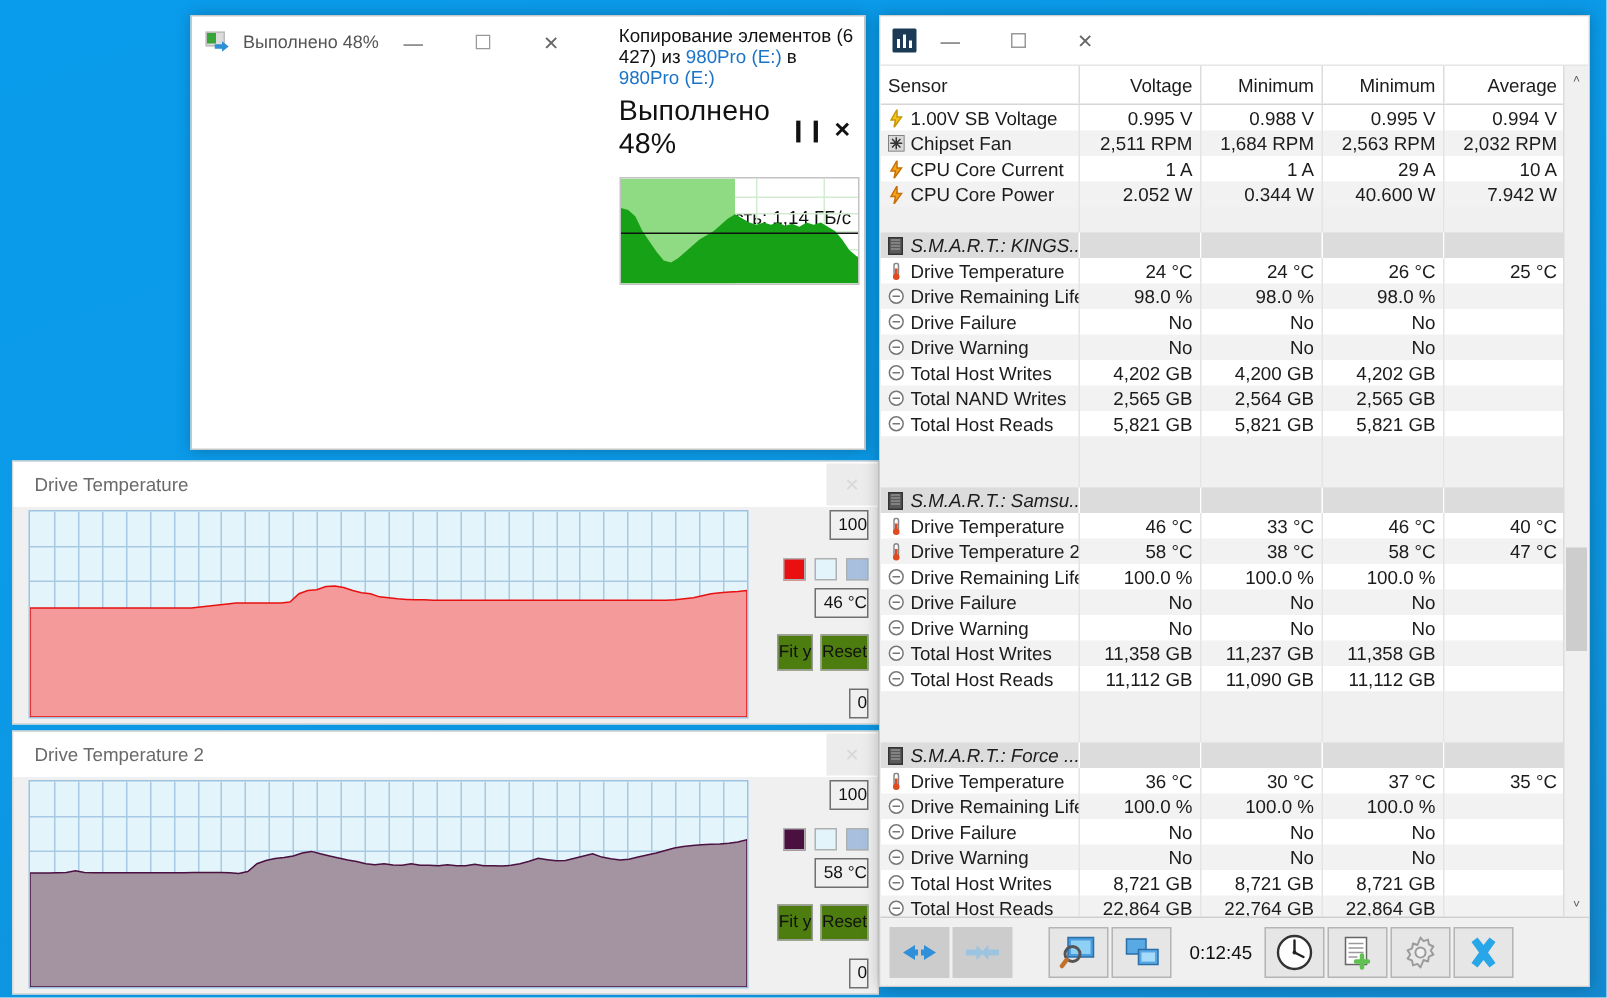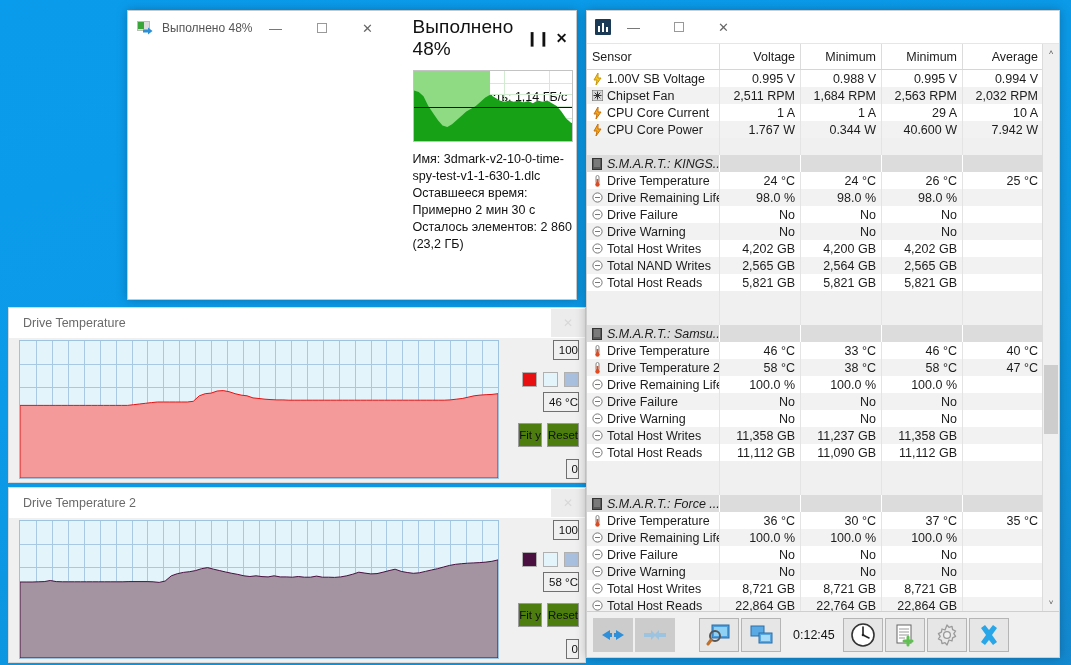--- a/index.html
+++ b/index.html
@@ -137,20 +137,23 @@
     <div class="cd-wbtn">—</div>
     <div class="cd-wbtn">
       <svg width="10" height="10" viewBox="0 0 10 10">
           <rect x="0.5" y="0.5" width="9" height="9" fill="none" stroke="#999"></rect>
         </svg>
     </div>
     <div class="cd-wbtn">✕</div>
   </div>
 
   <div class="cd-body">
+    <div class="cd-line1">
+      <span>Копирование элементов (6 427) из </span><a href="#">980Pro (E:)</a><span> в </span><a href="#">980Pro (E:)</a>
+    </div>
 
     <div class="cd-row2">
       <div class="cd-pct">Выполнено 48%</div>
       <div class="cd-ctrl">❙❙</div>
       <div class="cd-ctrl">✕</div>
     </div>
 
     <div class="cd-graph" id="cd-graph">
       <div class="cd-speed" id="cd-speed" style="top: 19px;">Скорость: 1,14 ГБ/с</div>
     <div class="gridv" style="left: 45px;"></div>
@@ -166,34 +169,20 @@
         <div class="gridh" style="top: 35px;"></div>
         <div class="gridh" style="top: 47px;"></div>
         <div class="gridh" style="top: 58px;"></div>
         <div class="fillband" style="width: 48%;"></div>
         <svg width="406" height="70" viewBox="0 0 406 70" style="position: absolute; left: 0px; top: 0px;">
           <path d="M0,70 L0.0,19.6 L4.8,21.0 L9.5,25.2 L14.3,35.0 L19.0,42.0 L23.8,49.0 L28.5,54.6 L33.3,56.0 L38.0,53.2 L42.8,49.0 L47.6,44.8 L52.3,40.6 L57.1,37.8 L61.8,35.0 L66.6,30.8 L71.3,26.6 L76.1,23.8 L80.9,26.6 L85.6,29.4 L90.4,30.8 L95.1,29.4 L99.9,30.8 L104.6,29.4 L109.4,31.5 L114.1,30.1 L118.9,32.2 L123.7,29.4 L128.4,30.8 L133.2,29.4 L137.9,32.2 L142.7,35.0 L147.4,40.6 L152.2,47.6 L157.0,51.8 L161.7,53.2 L166.5,50.4 L171.2,46.2 L176.0,42.0 L180.7,37.8 L185.5,33.6 L190.2,30.8 L195.0,29.4 L195,70 Z" fill="#17a117"></path>
         </svg>
         <div class="avgline" style="top: 36px;"></div>
       </div>
 
-    <div class="cd-meta">
-      <div>
-        <span>Имя:</span>
-        <span>3dmark-v2-10-0-time-spy-test-v1-1-630-1.dlc</span>
-      </div>
-      <div>
-        <span>Оставшееся время:</span>
-        <span>Примерно 2 мин 30 с</span>
-      </div>
-      <div>
-        <span>Осталось элементов:</span>
-        <span>2 860 (23,2 ГБ)</span>
-      </div>
-    </div>
   </div>
 
   <div class="cd-foot">
     <div class="cd-chev">▲</div>
     <div class="cd-foot-label">Меньше сведений</div>
   </div>
 </div>
 
 <div class="gp" id="graph-panel-1">
   <div class="gp-head">
@@ -390,21 +379,21 @@
             <div class="col-num">29 A</div>
             <div class="col-num">10 A</div>
           </div>
           <div class="hw-row alt">
             <div class="col-sensor">
               <span class="sicon"><svg width="11" height="12" viewBox="0 0 11 12">
                   <path d="M6 0L2 7h3l-1 5 5-7H6z" fill="#f5a518" stroke="#c8700a"></path>
                 </svg></span>
               <span>CPU Core Power</span>
             </div>
-            <div class="col-num">1.767 W</div>
+            <div class="col-num">2.052 W</div>
             <div class="col-num">0.344 W</div>
             <div class="col-num">40.600 W</div>
             <div class="col-num">7.942 W</div>
           </div>
           <div class="hw-row blank">
             <div class="col-sensor"></div>
             <div class="col-num"></div>
             <div class="col-num"></div>
             <div class="col-num"></div>
             <div class="col-num"></div>

